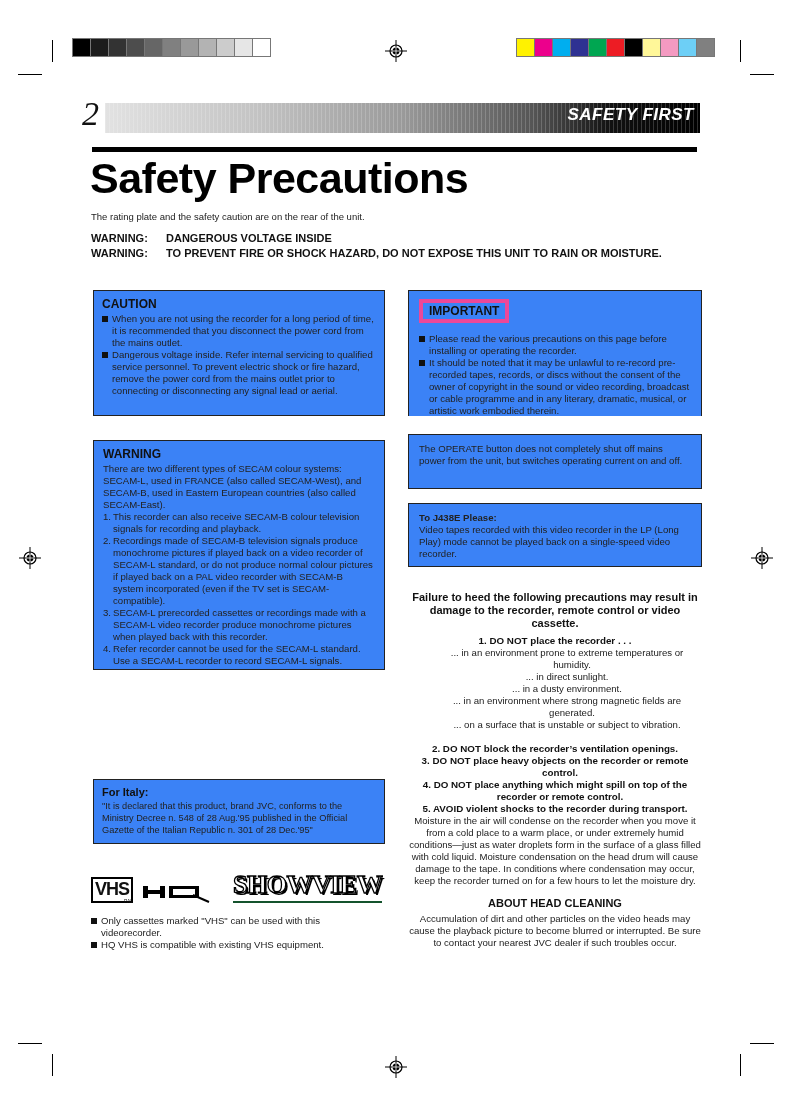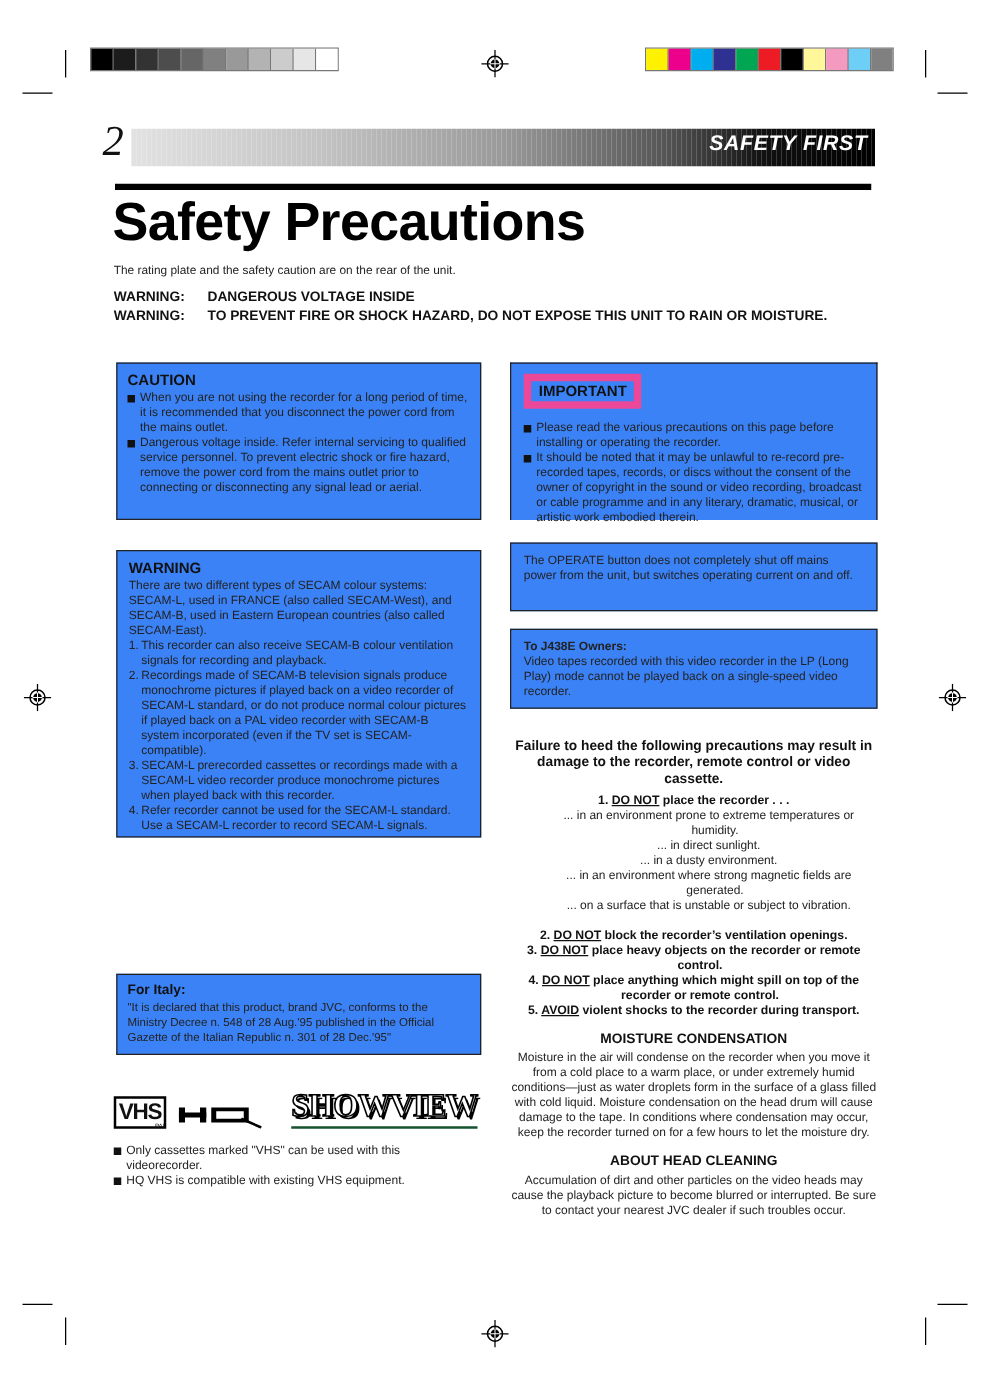--- a/index.html
+++ b/index.html
@@ -33,26 +33,26 @@
   .box { position: absolute; border: 1px solid #222; background: #3b82f6; box-sizing: border-box; }
   .box-title { font-weight: bold; font-size: 12px; margin-bottom: 2px; color: #111; }
   .txt { font-size: 9.6px; line-height: 12px; color: #222; }
   ul.sq { list-style: none; margin: 0; padding: 0; }
   ul.sq li { position: relative; padding-left: 10px; font-size: 9.6px; line-height: 12px; color: #222; }
   ul.sq li::before { content: ""; position: absolute; left: 0; top: 3px; width: 6px; height: 6px; background: #111; }
   ol.num { list-style: none; margin: 0; padding: 0; }
   ol.num li { position: relative; padding-left: 10px; font-size: 9.6px; line-height: 12px; color: #222; }
   ol.num li .n { position: absolute; left: 0; }
 
-  .important-tag { display: inline-block; border: 6px solid #ec4899; padding: 1px 6px; font-weight: bold; font-size: 12px; margin-bottom: 10px; }
+  .important-tag { display: inline-block; border: 4px solid #ec4899; padding: 1px 6px; font-weight: bold; font-size: 12px; margin-bottom: 10px; }
 
   .col-right { position: absolute; left: 407px; width: 296px; }
   .h-bold { font-weight: bold; font-size: 11px; line-height: 13px; color: #111; }
   .dn-item { font-size: 9.8px; font-weight: bold; line-height: 12px; color: #111; padding-left: 10px; text-indent: -10px; }
-  .u { text-decoration: underline; }
+  .u { }
   .sub-list { margin: 0 0 0 24px; padding: 0; list-style: none; }
   .sub-list li { font-size: 9.6px; line-height: 12px; color: #222; padding-left: 10px; text-indent: -10px; }
   .sec-h { font-size: 11px; font-weight: bold; color: #111; margin-top: 8px; margin-bottom: 4px; }
 
   .logos { position: absolute; left: 91px; top: 871px; display: flex; align-items: flex-end; gap: 10px; }
   .vhs { border: 2px solid #000; padding: 0 2px; font-weight: bold; font-size: 18px; letter-spacing: -1px; line-height: 20px; position: relative; height: 22px; }
   .vhs-pal { position: absolute; right: -2px; bottom: -10px; font-size: 5px; font-weight: normal; letter-spacing: 0; }
   .showview { font-family: "Liberation Serif", serif; font-weight: bold; font-size: 26px; color: #fff; -webkit-text-stroke: 1.3px #000; text-shadow: 2px 2px 0 #000; letter-spacing: -0.5px; border-bottom: 2px solid #14532d; padding-bottom: 2px; line-height: 28px; }
 </style>
 </head>
@@ -162,33 +162,33 @@
   <ul class="sq">
     <li>Please read the various precautions on this page before installing or operating the recorder.</li>
     <li>It should be noted that it may be unlawful to re-record pre-recorded tapes, records, or discs without the consent of the owner of copyright in the sound or video recording, broadcast or cable programme and in any literary, dramatic, musical, or artistic work embodied therein.</li>
   </ul>
 </div>
 
 <div class="box" style="left:93px;top:440px;width:292px;height:230px;padding:6px 9px;">
   <div class="box-title">WARNING</div>
   <div class="txt">There are two different types of SECAM colour systems: SECAM-L, used in FRANCE (also called SECAM-West), and SECAM-B, used in Eastern European countries (also called SECAM-East).</div>
   <ol class="num">
-    <li><span class="n">1.</span><span>This recorder can also receive SECAM-B colour ventilation signals for recording and playback.</span></li>
+    <li><span class="n">1.</span><span>This recorder can also receive SECAM-B colour television signals for recording and playback.</span></li>
     <li><span class="n">2.</span><span>Recordings made of SECAM-B television signals produce monochrome pictures if played back on a video recorder of SECAM-L standard, or do not produce normal colour pictures if played back on a PAL video recorder with SECAM-B system incorporated (even if the TV set is SECAM-compatible).</span></li>
     <li><span class="n">3.</span><span>SECAM-L prerecorded cassettes or recordings made with a SECAM-L video recorder produce monochrome pictures when played back with this recorder.</span></li>
     <li><span class="n">4.</span><span>Refer recorder cannot be used for the SECAM-L standard. Use a SECAM-L recorder to record SECAM-L signals.</span></li>
   </ol>
 </div>
 
 <div class="box txt" style="left:408px;top:434px;width:294px;height:55px;padding:8px 10px;">
   <span>The OPERATE button does not completely shut off mains power from the unit, but switches operating current on and off.</span>
 </div>
 
 <div class="box" style="left:408px;top:503px;width:294px;height:64px;padding:8px 10px;">
-  <div class="txt" style="font-weight:bold;">To J438E Owners:</div>
+  <div class="txt" style="font-weight:bold;">To J438E Please:</div>
   <div class="txt">Video tapes recorded with this video recorder in the LP (Long Play) mode cannot be played back on a single-speed video recorder.</div>
 </div>
 
 <div class="col-right" style="top:591px;text-align:center;">
   <div class="h-bold">Failure to heed the following precautions may result in damage to the recorder, remote control or video cassette.</div>
   <div class="dn-item" style="margin-top:5px;">
     <span>1.</span>
     <span class="u">DO NOT</span><span> place the recorder . . .</span>
   </div>
   <ul class="sub-list">
@@ -197,21 +197,20 @@
     <li>... in a dusty environment.</li>
     <li>... in an environment where strong magnetic fields are generated.</li>
     <li>... on a surface that is unstable or subject to vibration.</li>
   </ul>
   <div style="height:12px;"></div>
   <div class="dn-item"><span>2.</span> <span class="u">DO NOT</span><span> block the recorder’s ventilation openings.</span></div>
   <div class="dn-item"><span>3.</span> <span class="u">DO NOT</span><span> place heavy objects on the recorder or remote control.</span></div>
   <div class="dn-item"><span>4.</span> <span class="u">DO NOT</span><span> place anything which might spill on top of the recorder or remote control.</span></div>
   <div class="dn-item"><span>5.</span> <span class="u">AVOID</span><span> violent shocks to the recorder during transport.</span></div>
 
-  <div class="sec-h" style="margin-top:10px;">MOISTURE CONDENSATION</div>
   <div class="txt">Moisture in the air will condense on the recorder when you move it from a cold place to a warm place, or under extremely humid conditions—just as water droplets form in the surface of a glass filled with cold liquid. Moisture condensation on the head drum will cause damage to the tape. In conditions where condensation may occur, keep the recorder turned on for a few hours to let the moisture dry.</div>
 
   <div class="sec-h" style="margin-top:10px;">ABOUT HEAD CLEANING</div>
   <div class="txt">Accumulation of dirt and other particles on the video heads may cause the playback picture to become blurred or interrupted. Be sure to contact your nearest JVC dealer if such troubles occur.</div>
 </div>
 
 <div class="box" style="left:93px;top:779px;width:292px;height:65px;padding:6px 8px;">
   <div class="box-title" style="font-size:11px;">For Italy:</div>
   <div class="txt" style="font-size:9.2px;">"It is declared that this product, brand JVC, conforms to the Ministry Decree n. 548 of 28 Aug.'95 published in the Official Gazette of the Italian Republic n. 301 of 28 Dec.'95"</div>
 </div>

